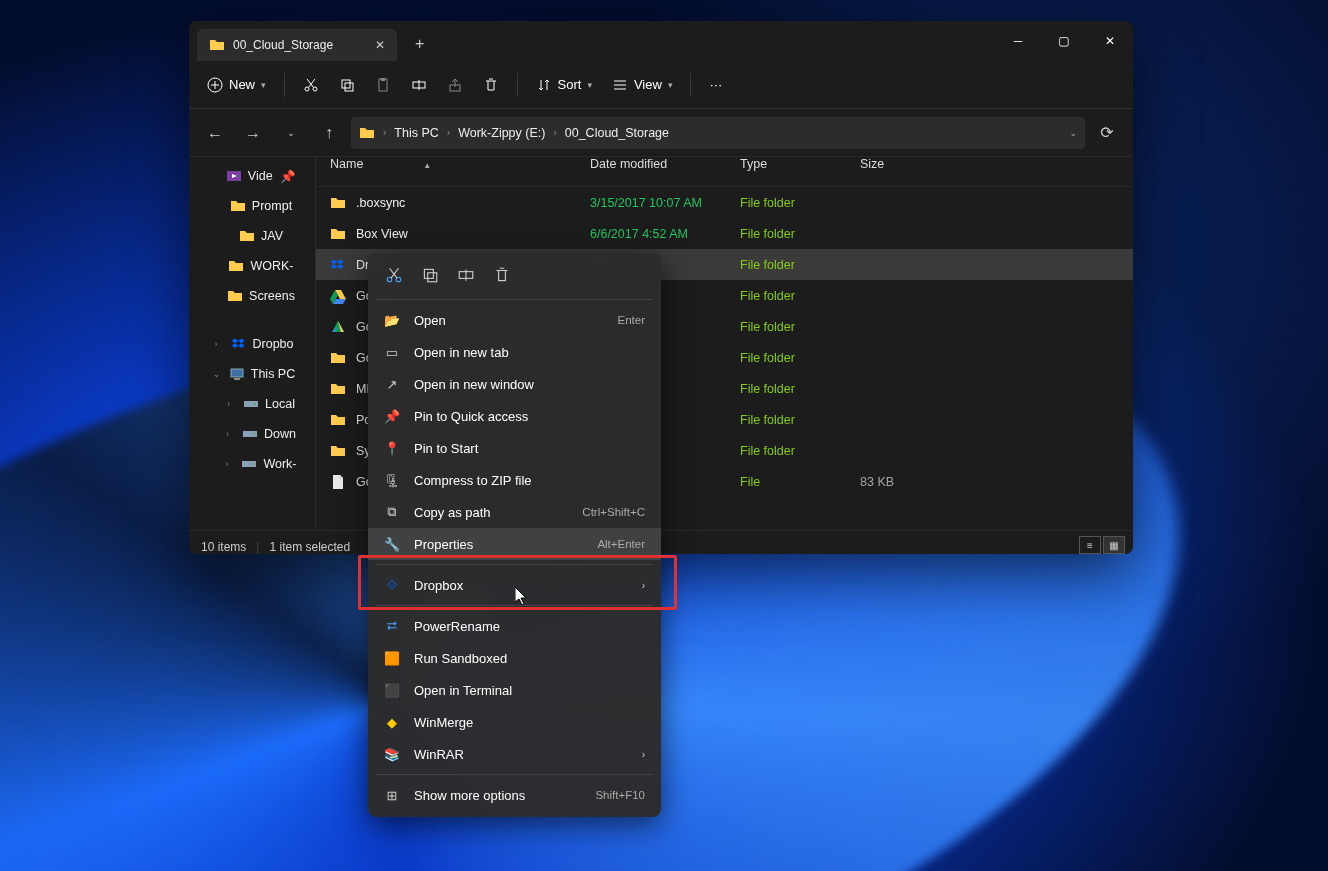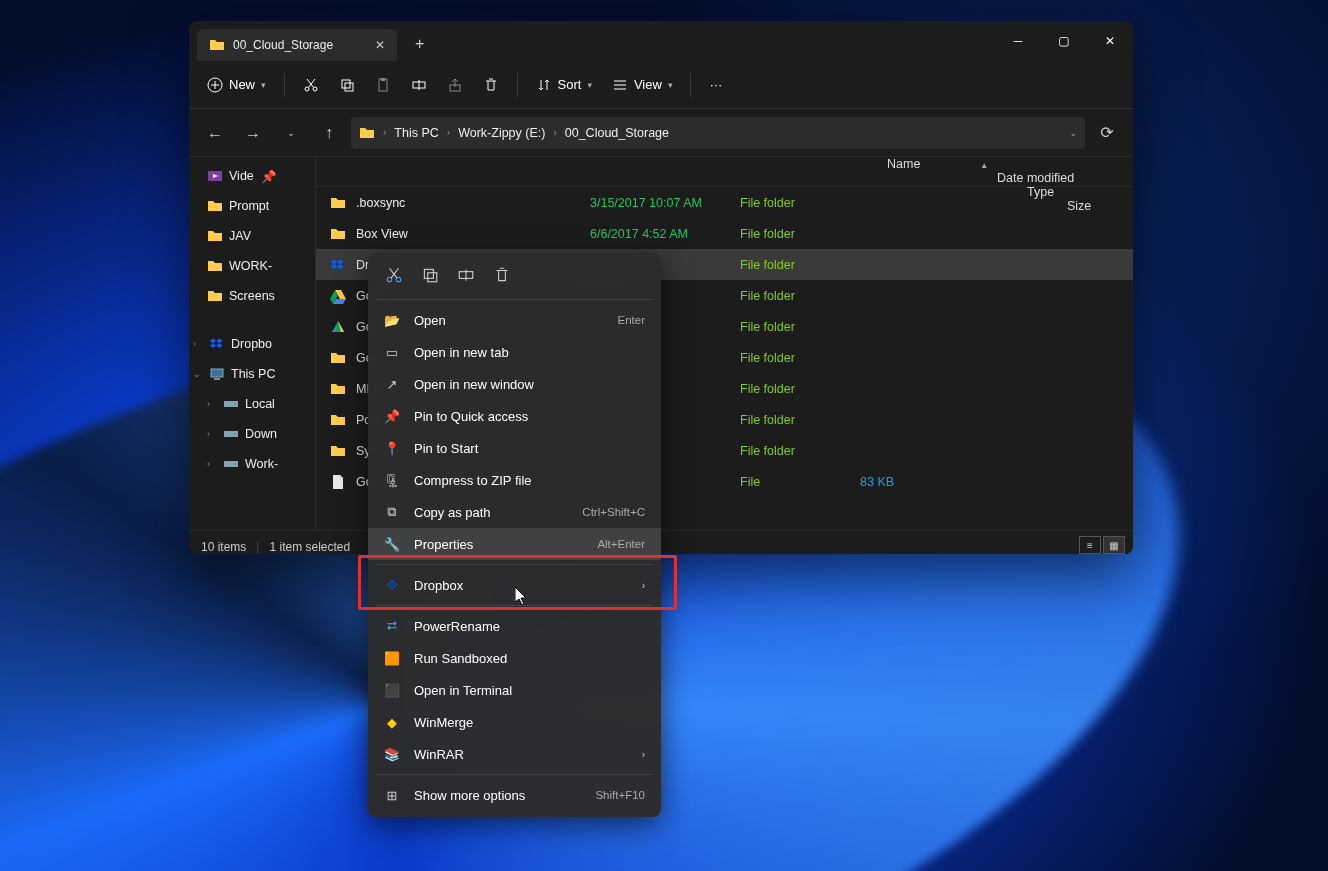--- a/index.html
+++ b/index.html
@@ -26,42 +26,42 @@
 .navbar { height:48px; display:flex; align-items:center; gap:6px; padding:0 10px; border-bottom:1px solid #2a2a2a; }
 .navico { width:32px; height:32px; display:flex; align-items:center; justify-content:center; color:#ccc; border-radius:4px; }
 .address { flex:1; height:32px; background:#2c2c2c; border-radius:4px; display:flex; align-items:center; padding:0 8px; font-size:12.5px; color:#eee; gap:4px; }
 .address .chev { color:#888; margin:0 4px; font-size:10px; }
 .refresh { width:32px; }
 .searchbox { width:340px; height:32px; background:#2c2c2c; border-radius:4px; display:flex; align-items:center; padding:0 10px; color:#888; font-size:12.5px; }
 .searchbox input { background:none; border:none; flex:1; color:#fff; font-size:12.5px; outline:none; }
 
 .body { display:flex; height:calc(100% - 40px - 48px - 48px - 24px); }
 .sidebar { width:127px; border-right:1px solid #2a2a2a; overflow:hidden; padding-top:4px; }
-.sidebar .item { height:30px; display:flex; align-items:center; gap:6px; padding-left:18px; font-size:12.5px; color:#eee; white-space:nowrap; }
+.sidebar .item { height:30px; display:flex; align-items:center; gap:6px; padding-left:18px; font-size:12.5px; color:#eee; white-space:nowrap;justify-content:center; }
 .sidebar .item.sub { padding-left:32px; }
 .sidebar .item { position:relative; }
 .sidebar .expander { color:#888; font-size:9px; width:10px; margin-left:-14px; }
 
 .filepane { flex:1; position:relative; }
-.cols { height:30px; display:flex; align-items:flex-end; font-size:12.5px; color:#ddd; border-bottom:1px solid #2a2a2a;flex-direction:column; }
+.cols { height:30px; display:flex; align-items:flex-start; font-size:12.5px; color:#ddd; border-bottom:1px solid #2a2a2a; }
 .col { padding-left:14px; }
 .col.name { width:260px; }
 .col.date { width:150px; }
 .col.type { width:120px; }
 .col.size { width:80px; }
 .sort-ind { font-size:8px; color:#aaa; margin-left:60px; }
 
 .rows { }
 .row { height:31px; display:flex; align-items:center; font-size:12.5px; color:#eee; }
 .row.sel { background:#3a3a3a; }
 .row .fico { width:16px; height:16px; margin-left:14px; margin-right:10px; }
 .row .rname { width:220px; white-space:nowrap; overflow:hidden; }
 .row .rdate { width:150px; color:#22c55e; padding-left:14px; white-space:nowrap; overflow:hidden; }
 .row .rtype { width:120px; color:#84cc16; padding-left:14px; }
-.row .rsize { width:80px; color:#0ea5e9; padding-left:14px; }
+.row .rsize { width:80px; color:#a3a3a3; padding-left:14px; }
 
 .status { position:absolute; bottom:0; left:0; right:0; height:24px; background:#1c1c1c; border-top:1px solid #2a2a2a; display:flex; align-items:flex-end; font-size:12px; color:#ccc; padding:0 12px; gap:10px; }
 .status .sdiv { color:#444; }
 .viewbtns { position:absolute; right:8px; display:flex; gap:2px; }
 .viewbtn { width:22px; height:18px; border:1px solid #555; display:flex; align-items:center; justify-content:center; font-size:10px; }
 
 .ctxmenu { position:absolute; left:368px; top:253px; width:293px; background:#2c2c2cfa; border-radius:8px; box-shadow:0 8px 30px rgba(0,0,0,.6); padding:6px 0; color:#fff; z-index:10; backdrop-filter:blur(20px); }
 .ctx-top { display:flex; gap:16px; padding:6px 16px 10px; }
 .ctx-top .cico { width:20px; height:20px; display:flex; align-items:center; justify-content:center; }
 .ctx-item { height:32px; display:flex; align-items:center; padding:0 16px; font-size:13px; gap:14px; position:relative; }

